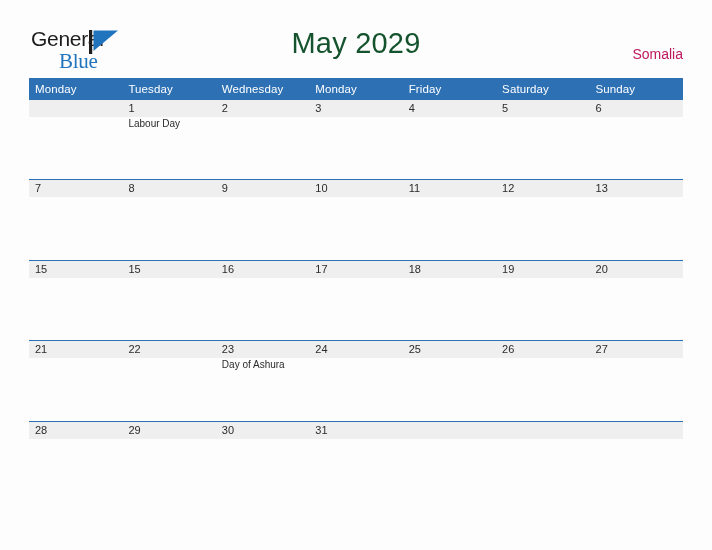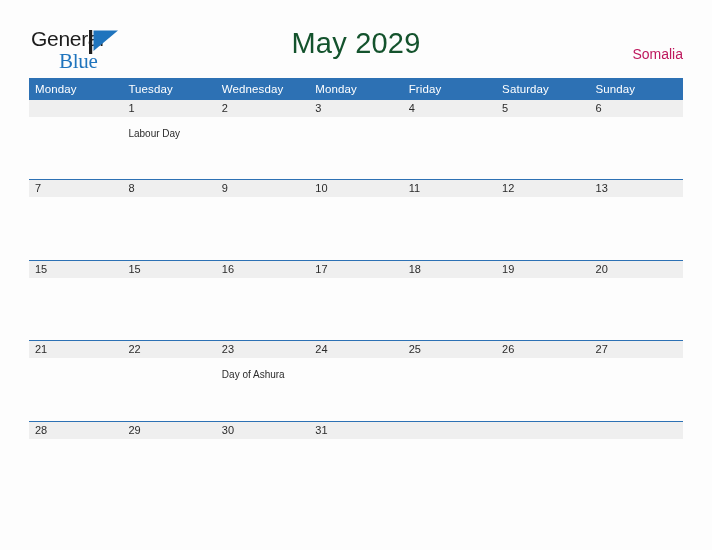--- a/index.html
+++ b/index.html
@@ -144,21 +144,21 @@
   .day-cell.empty .day-number {
     background: #efefef;
     color: transparent;
   }
 
   .event {
     display: block;
     font-size: 10px;
     line-height: 13px;
     color: #2b2b2b;
-    padding: 10px 4px 0 6px;
+    padding: 0 4px 0 6px;
   }
   .event:empty {
     display: none;
   }
 </style>
 </head>
 <body>
 
 <div class="page">
 

